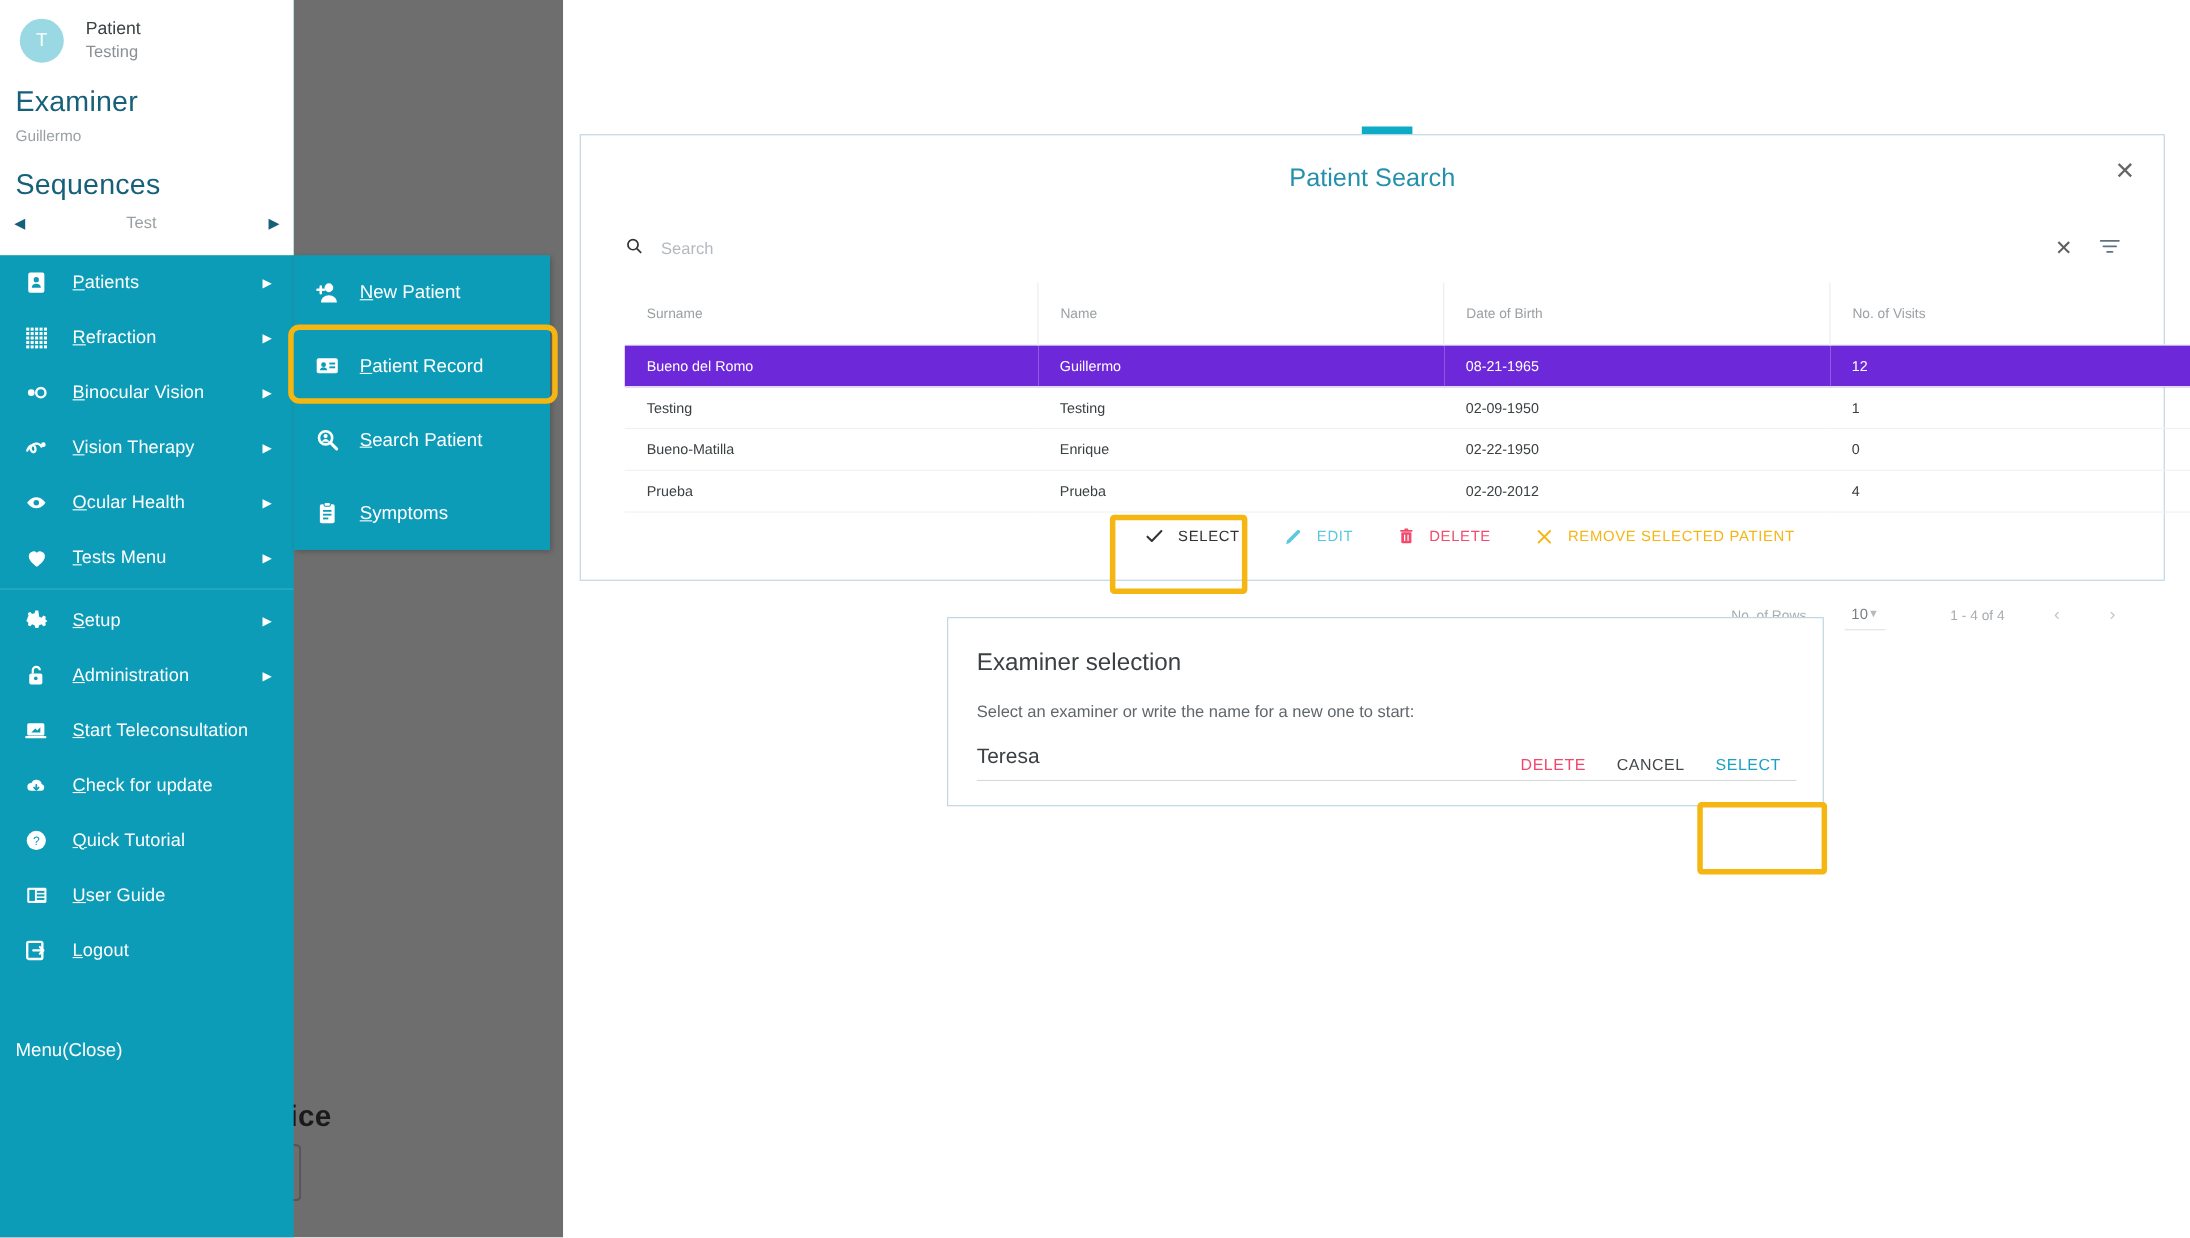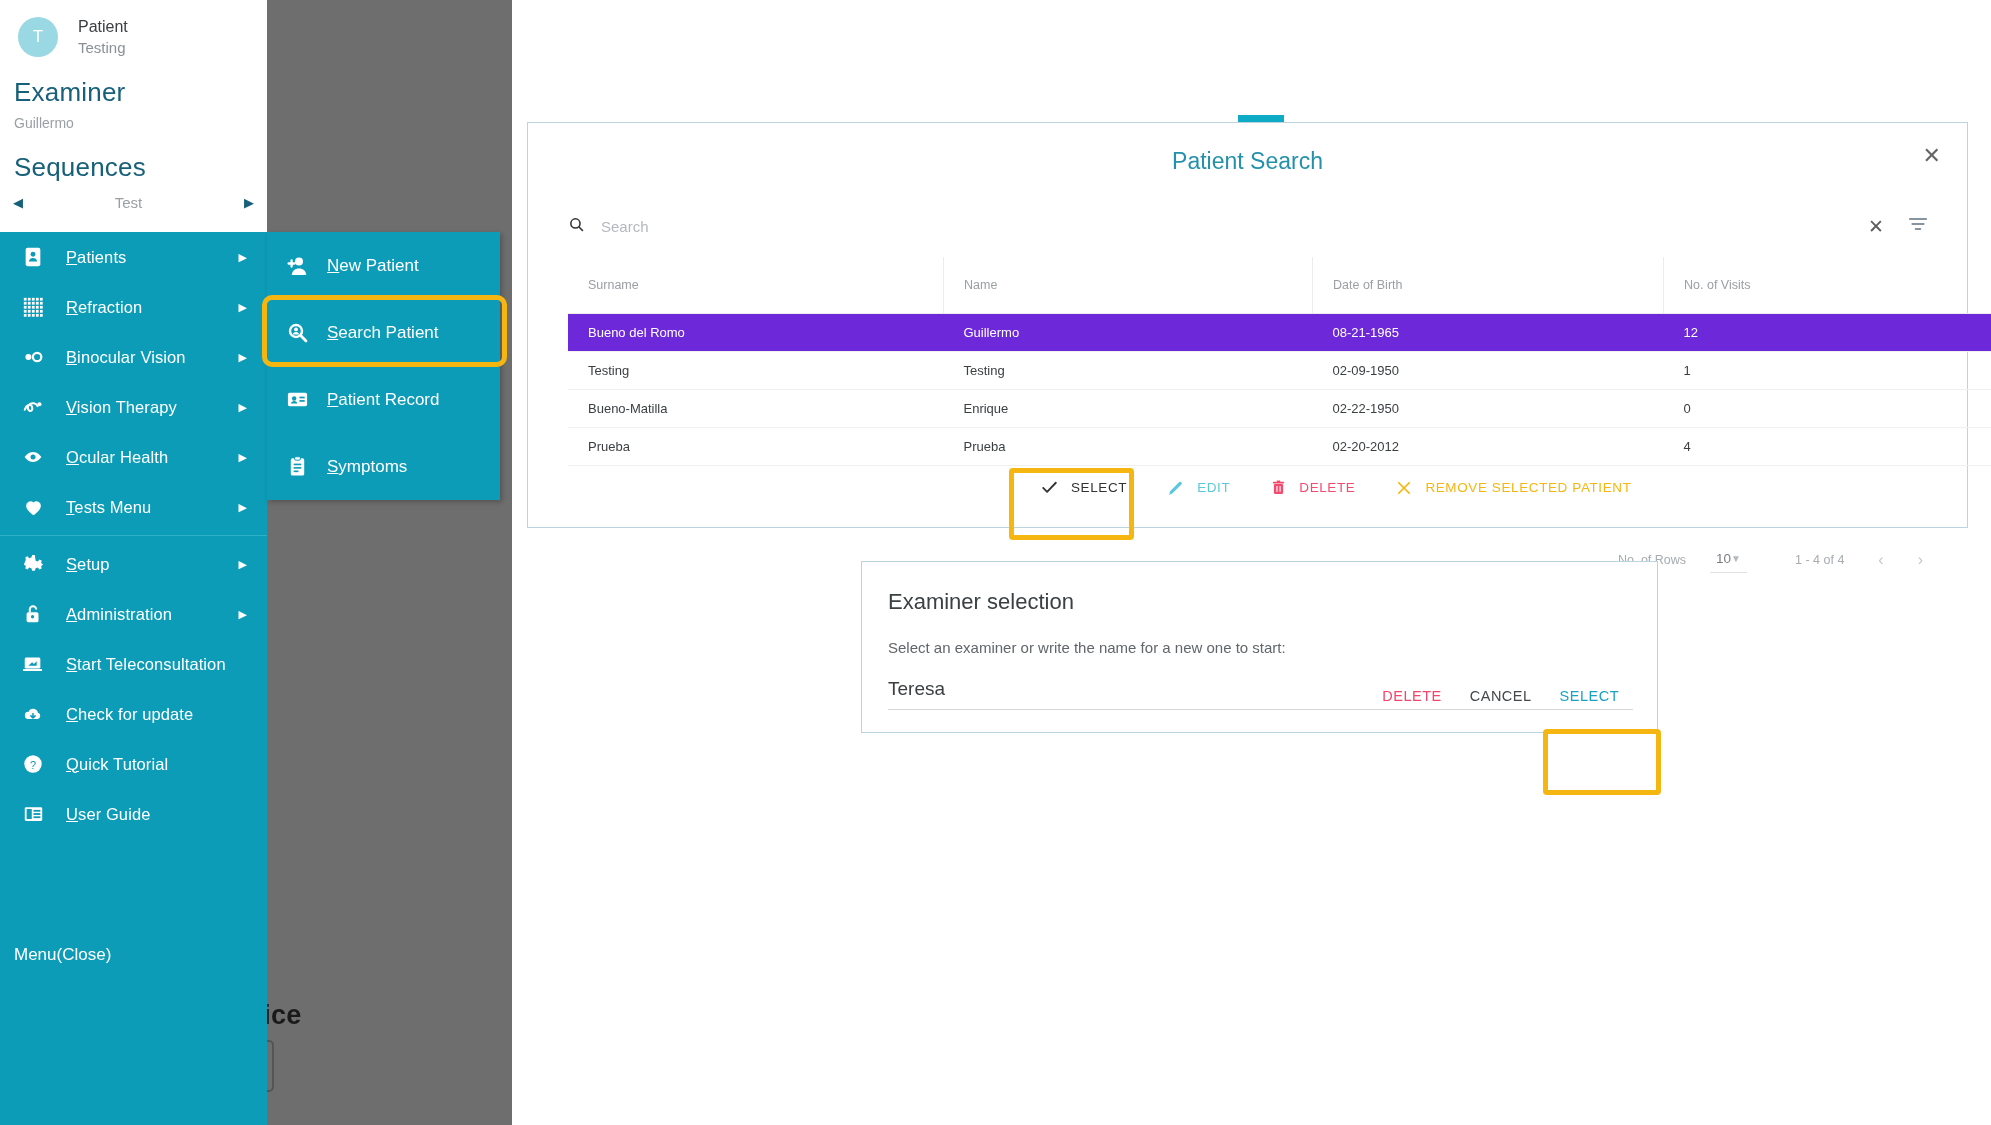--- a/index.html
+++ b/index.html
@@ -66,21 +66,21 @@
   .ps-filter{color:#5e7280;font-size:18px;margin-left:24px;cursor:pointer;}
 
   table.ps-table{position:absolute;left:40px;top:134px;width:1367px;border-collapse:collapse;table-layout:fixed;}
   table.ps-table th{font-size:12.5px;color:#9aa0a4;font-weight:normal;text-align:left;
                     padding:13px 0 13px 20px;border-bottom:1px solid #ececec;border-right:1px solid #ececec;height:30px;}
   table.ps-table th:last-child{border-right:none;}
   table.ps-table td{font-size:13px;color:#3b4043;padding:11px 0 11px 20px;border-bottom:1px solid #f0f0f0;height:15px;}
   tr.row-selected td{background:#6d28d9;color:#ffffff;}
   .col1{width:355px;} .col2{width:348px;} .col3{width:330px;} .col4{width:334px;}
 
-  .ps-footer{position:absolute;right:44px;top:424px;display:flex;align-items:center;font-size:12.5px;color:#a7acb0;}
+  .ps-footer{position:absolute;right:44px;top:424px;display:flex;align-items:center;font-size:12.5px;color:#a7acb0;gap:11px;}
   .ps-footer .rows-label{margin-right:24px;}
   .rows-select{display:flex;align-items:center;border-bottom:1px solid #e2e2e2;padding:4px 6px 6px 6px;}
   .rows-select .val{color:#7a7f83;font-size:13.5px;margin-right:0;}
   .rows-select .car{color:#b6babd;font-size:10px;}
   .ps-range{margin-left:48px;color:#a7acb0;}
   .pg-arrow{margin-left:34px;color:#c3c7ca;font-size:16px;cursor:pointer;}
 
   .ps-actions{position:absolute;left:1040px;top:478px;display:flex;align-items:center;}
   .act{display:flex;align-items:center;margin-right:40px;cursor:pointer;font-size:13.5px;letter-spacing:.6px;}
   .act .a-ic{margin-right:12px;display:flex;align-items:center;}
@@ -273,58 +273,67 @@
           <svg width="23" height="22" viewBox="0 0 24 24">
             <rect x="2.5" y="4.5" width="19" height="15" rx="1.4" fill="#ffffff"></rect>
             <rect x="4.5" y="6.5" width="5.6" height="11" fill="#0c9cb7"></rect>
             <rect x="12" y="7.5" width="7.5" height="2" fill="#0c9cb7"></rect>
             <rect x="12" y="11" width="7.5" height="2" fill="#0c9cb7"></rect>
             <rect x="12" y="14.5" width="7.5" height="2" fill="#0c9cb7"></rect>
           </svg>
         </span>
         <span class="mi-label"><u>U</u>ser Guide</span>
       </div>
+      <div class="menu-item">
+        <span class="mi-icon">
+          <svg width="22" height="22" viewBox="0 0 24 24">
+            <rect x="3" y="3.5" width="15" height="17" rx="1.5" fill="none" stroke="#ffffff" stroke-width="2.3"></rect>
+            <path d="M9 12h10m0 0l-3.4-3.4M19 12l-3.4 3.4" stroke="#ffffff" stroke-width="2.2" fill="none" stroke-linecap="round"></path>
+          </svg>
+        </span>
+        <span class="mi-label"><u>L</u>ogout</span>
+      </div>
     </div>
 
   <div class="menu-close">Menu(Close)</div>
 </div>
 
 <div class="submenu" id="submenu">
     <div class="sub-item">
       <span class="si-icon">
         <svg width="26" height="24" viewBox="0 0 24 24">
           <circle cx="14" cy="7.6" r="4" fill="#ffffff"></circle>
           <path d="M6.8 21c0-4 3.2-6.6 7.2-6.6S21.2 17 21.2 21z" fill="#ffffff"></path>
           <path d="M3.6 9.5h6M6.6 6.5v6" stroke="#ffffff" stroke-width="2.3" stroke-linecap="round"></path>
         </svg>
       </span>
       <span class="si-label"><u>N</u>ew Patient</span>
-    </div>
-    <div class="sub-item">
-      <span class="si-icon">
-        <svg width="24" height="24" viewBox="0 0 24 24">
-          <circle cx="11" cy="10" r="6" fill="none" stroke="#ffffff" stroke-width="2.4"></circle>
-          <circle cx="11" cy="8.4" r="1.9" fill="#ffffff"></circle>
-          <path d="M7.6 13.6c.7-1.7 2-2.5 3.4-2.5s2.7.8 3.4 2.5z" fill="#ffffff"></path>
-          <line x1="15.6" y1="14.6" x2="21" y2="20" stroke="#ffffff" stroke-width="2.8" stroke-linecap="round"></line>
-        </svg>
-      </span>
-      <span class="si-label"><u>S</u>earch Patient</span>
     </div>
     <div class="sub-item">
       <span class="si-icon">
         <svg width="25" height="23" viewBox="0 0 24 24">
           <rect x="2" y="5" width="20" height="14" rx="1.8" fill="#ffffff"></rect>
           <circle cx="8.5" cy="11" r="2.3" fill="#0c9cb7"></circle>
           <path d="M5 16.2c.5-1.8 1.9-2.7 3.5-2.7s3 .9 3.5 2.7z" fill="#0c9cb7"></path>
           <rect x="14" y="9" width="5.5" height="1.8" fill="#0c9cb7"></rect>
           <rect x="14" y="12.6" width="5.5" height="1.8" fill="#0c9cb7"></rect>
         </svg>
       </span>
       <span class="si-label"><u>P</u>atient Record</span>
+    </div>
+    <div class="sub-item">
+      <span class="si-icon">
+        <svg width="24" height="24" viewBox="0 0 24 24">
+          <circle cx="11" cy="10" r="6" fill="none" stroke="#ffffff" stroke-width="2.4"></circle>
+          <circle cx="11" cy="8.4" r="1.9" fill="#ffffff"></circle>
+          <path d="M7.6 13.6c.7-1.7 2-2.5 3.4-2.5s2.7.8 3.4 2.5z" fill="#ffffff"></path>
+          <line x1="15.6" y1="14.6" x2="21" y2="20" stroke="#ffffff" stroke-width="2.8" stroke-linecap="round"></line>
+        </svg>
+      </span>
+      <span class="si-label"><u>S</u>earch Patient</span>
     </div>
     <div class="sub-item">
       <span class="si-icon">
         <svg width="23" height="23" viewBox="0 0 24 24">
           <rect x="5" y="3.5" width="14" height="18" rx="1.8" fill="#ffffff"></rect>
           <rect x="9" y="1.8" width="6" height="3.6" rx="1.2" fill="#ffffff" stroke="#0c9cb7" stroke-width="1"></rect>
           <rect x="8" y="9" width="8" height="1.7" fill="#0c9cb7"></rect>
           <rect x="8" y="12.6" width="8" height="1.7" fill="#0c9cb7"></rect>
           <rect x="8" y="16.2" width="5" height="1.7" fill="#0c9cb7"></rect>
         </svg>

